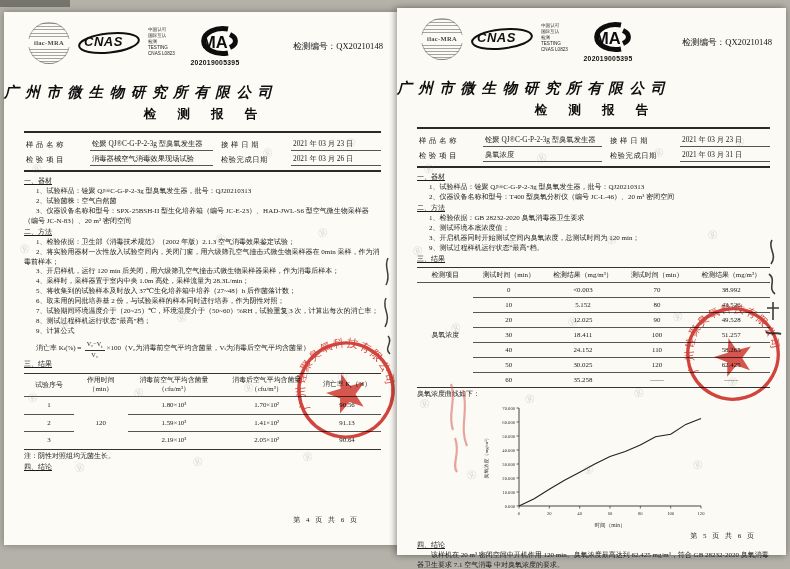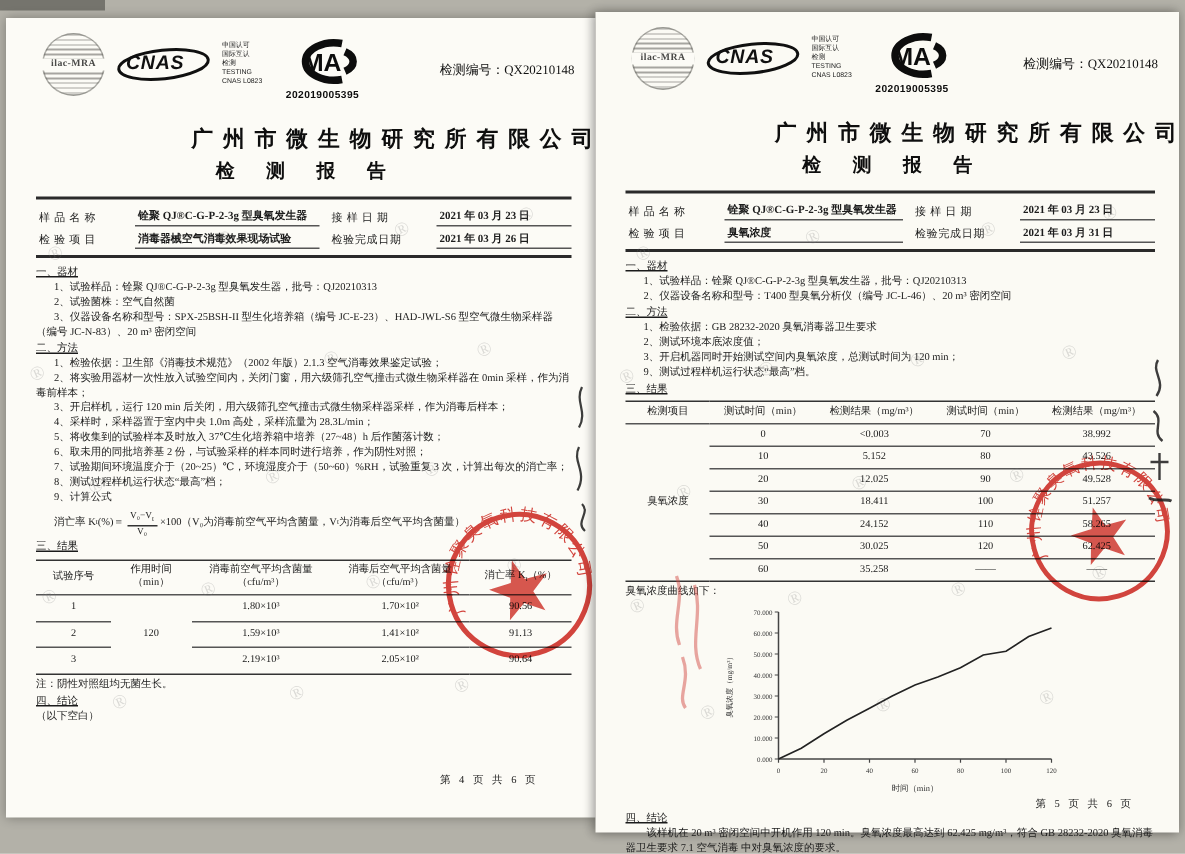--- a/index.html
+++ b/index.html
@@ -20,28 +20,28 @@
   .ilac-band{position:absolute;left:-1px;right:-1px;top:16px;background:#fcfbf6;font-size:6.5px;
         font-weight:bold;text-align:center;color:#4a4a48;letter-spacing:.3px;line-height:1.2;}
   .cnas{position:relative;width:64px;height:26px;margin-top:8px;flex:0 0 auto;}
   .cnas svg{position:absolute;left:0;top:0;}
   .cnas-txt{position:absolute;left:7px;top:4px;font-style:italic;font-weight:bold;font-size:13px;
         letter-spacing:.5px;color:#101010;font-family:"Liberation Sans",sans-serif;}
   .cnas-cap{margin-top:5px;font-size:4.6px;line-height:1.3;color:#222;width:32px;flex:0 0 auto;font-family:"Liberation Sans",sans-serif;}
   .cma{margin-top:3px;text-align:center;flex:0 0 auto;}
   .cma-num{font-size:6.8px;font-weight:bold;letter-spacing:.3px;color:#0d0d0d;margin-top:-2px;font-family:"Liberation Sans",sans-serif;}
   .rno{position:absolute;right:0;top:19px;font-size:8.6px;color:#111;}
-  .company{margin-top:7px;text-align:right;font-size:14.5px;font-weight:bold;letter-spacing:1.5px;color:#0e0e0e;}
+  .company{margin-top:7px;text-align:left;font-size:14.5px;font-weight:bold;letter-spacing:1.5px;color:#0e0e0e;font-style:italic;}
   .rtitle{margin-top:4px;text-align:center;font-size:12.5px;font-weight:bold;letter-spacing:9px;text-indent:9px;color:#0e0e0e;}
   
   .info{margin:8px 16px 0 20px;border-top:2px solid #2a2a2a;border-bottom:2px solid #2a2a2a;
         padding:3px 0 4px;display:grid;grid-template-columns:60px 1fr 66px 90px;column-gap:6px;font-size:7.3px;}
   .info .cell{padding:3px 2px 1px;display:flex;align-items:flex-end;}
   .info .lab{letter-spacing:.5px;}
-  .info .val{border-bottom:.8px solid #555;font-weight:bold;}
+  .info .val{border-bottom:.8px solid #555;}
   
   .body{margin:5px 16px 0 20px;font-size:7px;line-height:1.42;color:#1b1b1b;}
   .sec-title{margin-top:1px;text-decoration:underline;}
   .nitem{text-indent:12px;}
   .formula-line{margin:3px 0 2px 12px;display:flex;align-items:center;flex-wrap:nowrap;}
   .frac{display:inline-flex;flex-direction:column;align-items:center;font-size:6.2px;line-height:1.15;margin:0 2px;}
   .frac .fn{border-bottom:.9px solid #333;padding:0 2px;}
   sub{font-size:4.8px;}
   .res-table{width:100%;border-collapse:collapse;margin-top:3px;font-size:6.9px;text-align:center;line-height:1.25;}
   .res-table th{font-weight:normal;padding:2.5px 1px;border-top:1.6px solid #333;border-bottom:.9px solid #555;}
@@ -192,21 +192,20 @@
         <td>3</td>
         <td>2.19×10³</td>
         <td>2.05×10²</td>
         <td>90.64</td>
       </tr>
     </tbody>
       </table>
     <div class="note">注：阴性对照组均无菌生长。</div>
 
     <div class="sec-title">四、结论</div>
-    <div>（以下空白）</div>
   </div>
 
   <div class="footer">第 4 页 共 6 页</div>
 
   <svg class="seal seal-left" width="104" height="104" viewBox="0 0 104 104">
     <circle cx="52" cy="52" r="47" fill="none" stroke="#cf2b24" stroke-width="3.4"></circle>
     <defs>
         <path id="arcA" d="M 13 62 A 41 41 0 1 1 91 62" fill="none"></path>
       </defs>
     <text font-size="11" fill="#cf2b24" letter-spacing="1.5">

